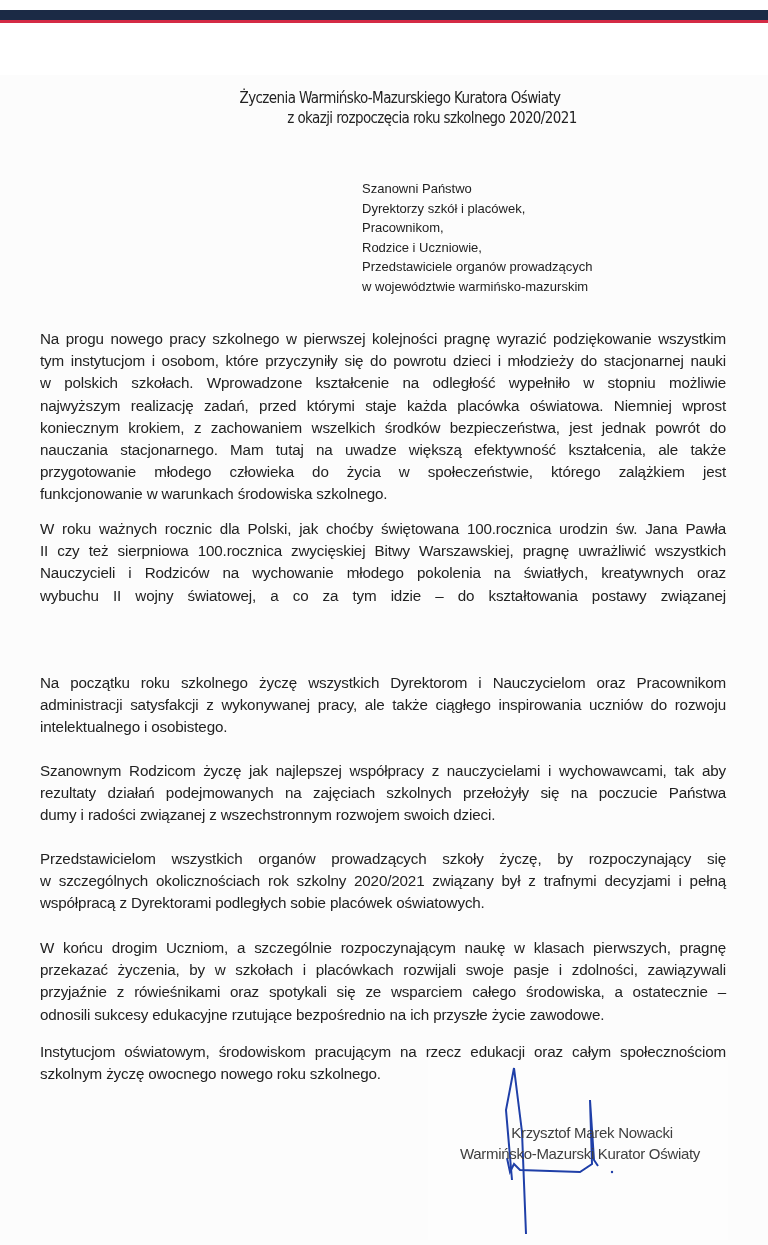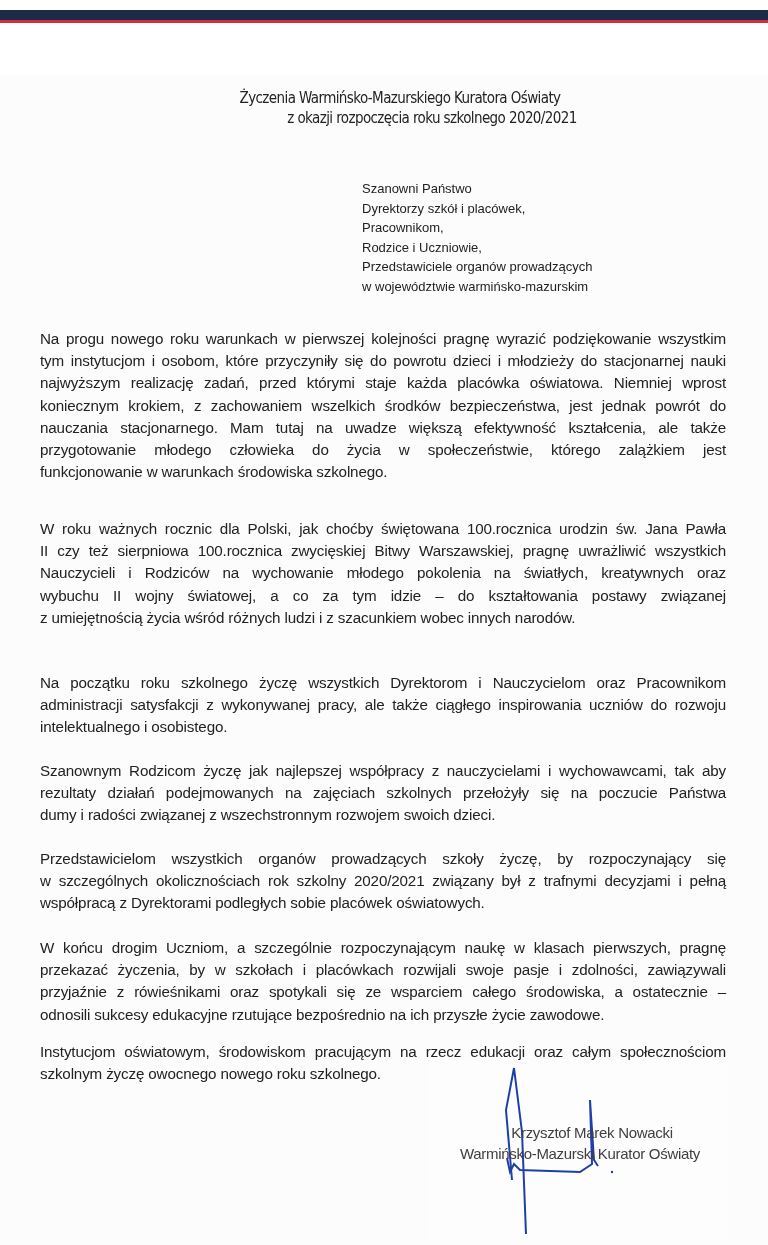--- a/index.html
+++ b/index.html
@@ -59,35 +59,35 @@
   <div class="salutation">
     <div>Szanowni Państwo</div>
     <div>Dyrektorzy szkół i placówek,</div>
     <div>Pracownikom,</div>
     <div>Rodzice i Uczniowie,</div>
     <div>Przedstawiciele organów prowadzących</div>
     <div>w województwie warmińsko-mazurskim</div>
   </div>
 
   <div class="para" style="top:253px">
-    <span class="line">Na progu nowego roku warunkach w pierwszej kolejności pragnę wyrazić podziękowanie wszystkim</span>
+    <span class="line">Na progu nowego pracy szkolnego w pierwszej kolejności pragnę wyrazić podziękowanie wszystkim</span>
     <span class="line">tym instytucjom i osobom, które przyczyniły się do powrotu dzieci i młodzieży do stacjonarnej nauki</span>
+    <span class="line">w polskich szkołach. Wprowadzone kształcenie na odległość wypełniło w stopniu możliwie</span>
     <span class="line">najwyższym realizację zadań, przed którymi staje każda placówka oświatowa. Niemniej wprost</span>
     <span class="line">koniecznym krokiem, z zachowaniem wszelkich środków bezpieczeństwa, jest jednak powrót do</span>
     <span class="line">nauczania stacjonarnego. Mam tutaj na uwadze większą efektywność kształcenia, ale także</span>
     <span class="line">przygotowanie młodego człowieka do życia w społeczeństwie, którego zalążkiem jest</span>
     <span class="line last">funkcjonowanie w warunkach środowiska szkolnego.</span>
   </div>
 
   <div class="para" style="top:443px">
     <span class="line">W roku ważnych rocznic dla Polski, jak choćby świętowana 100.rocznica urodzin św. Jana Pawła</span>
     <span class="line">II czy też sierpniowa 100.rocznica zwycięskiej Bitwy Warszawskiej, pragnę uwrażliwić wszystkich</span>
     <span class="line">Nauczycieli i Rodziców na wychowanie młodego pokolenia na światłych, kreatywnych oraz</span>
     <span class="line">wybuchu II wojny światowej, a co za tym idzie – do kształtowania postawy związanej</span>
-    <span class="line last">z umiejętnością życia wśród różnych ludzi i z szacunkiem wobec innych narodów.</span>
   </div>
 
   <div class="para" style="top:597px">
     <span class="line">Na początku roku szkolnego życzę wszystkich Dyrektorom i Nauczycielom oraz Pracownikom</span>
     <span class="line">administracji satysfakcji z wykonywanej pracy, ale także ciągłego inspirowania uczniów do rozwoju</span>
     <span class="line last">intelektualnego i osobistego.</span>
   </div>
 
   <div class="para" style="top:685px">
     <span class="line">Szanownym Rodzicom życzę jak najlepszej współpracy z nauczycielami i wychowawcami, tak aby</span>

